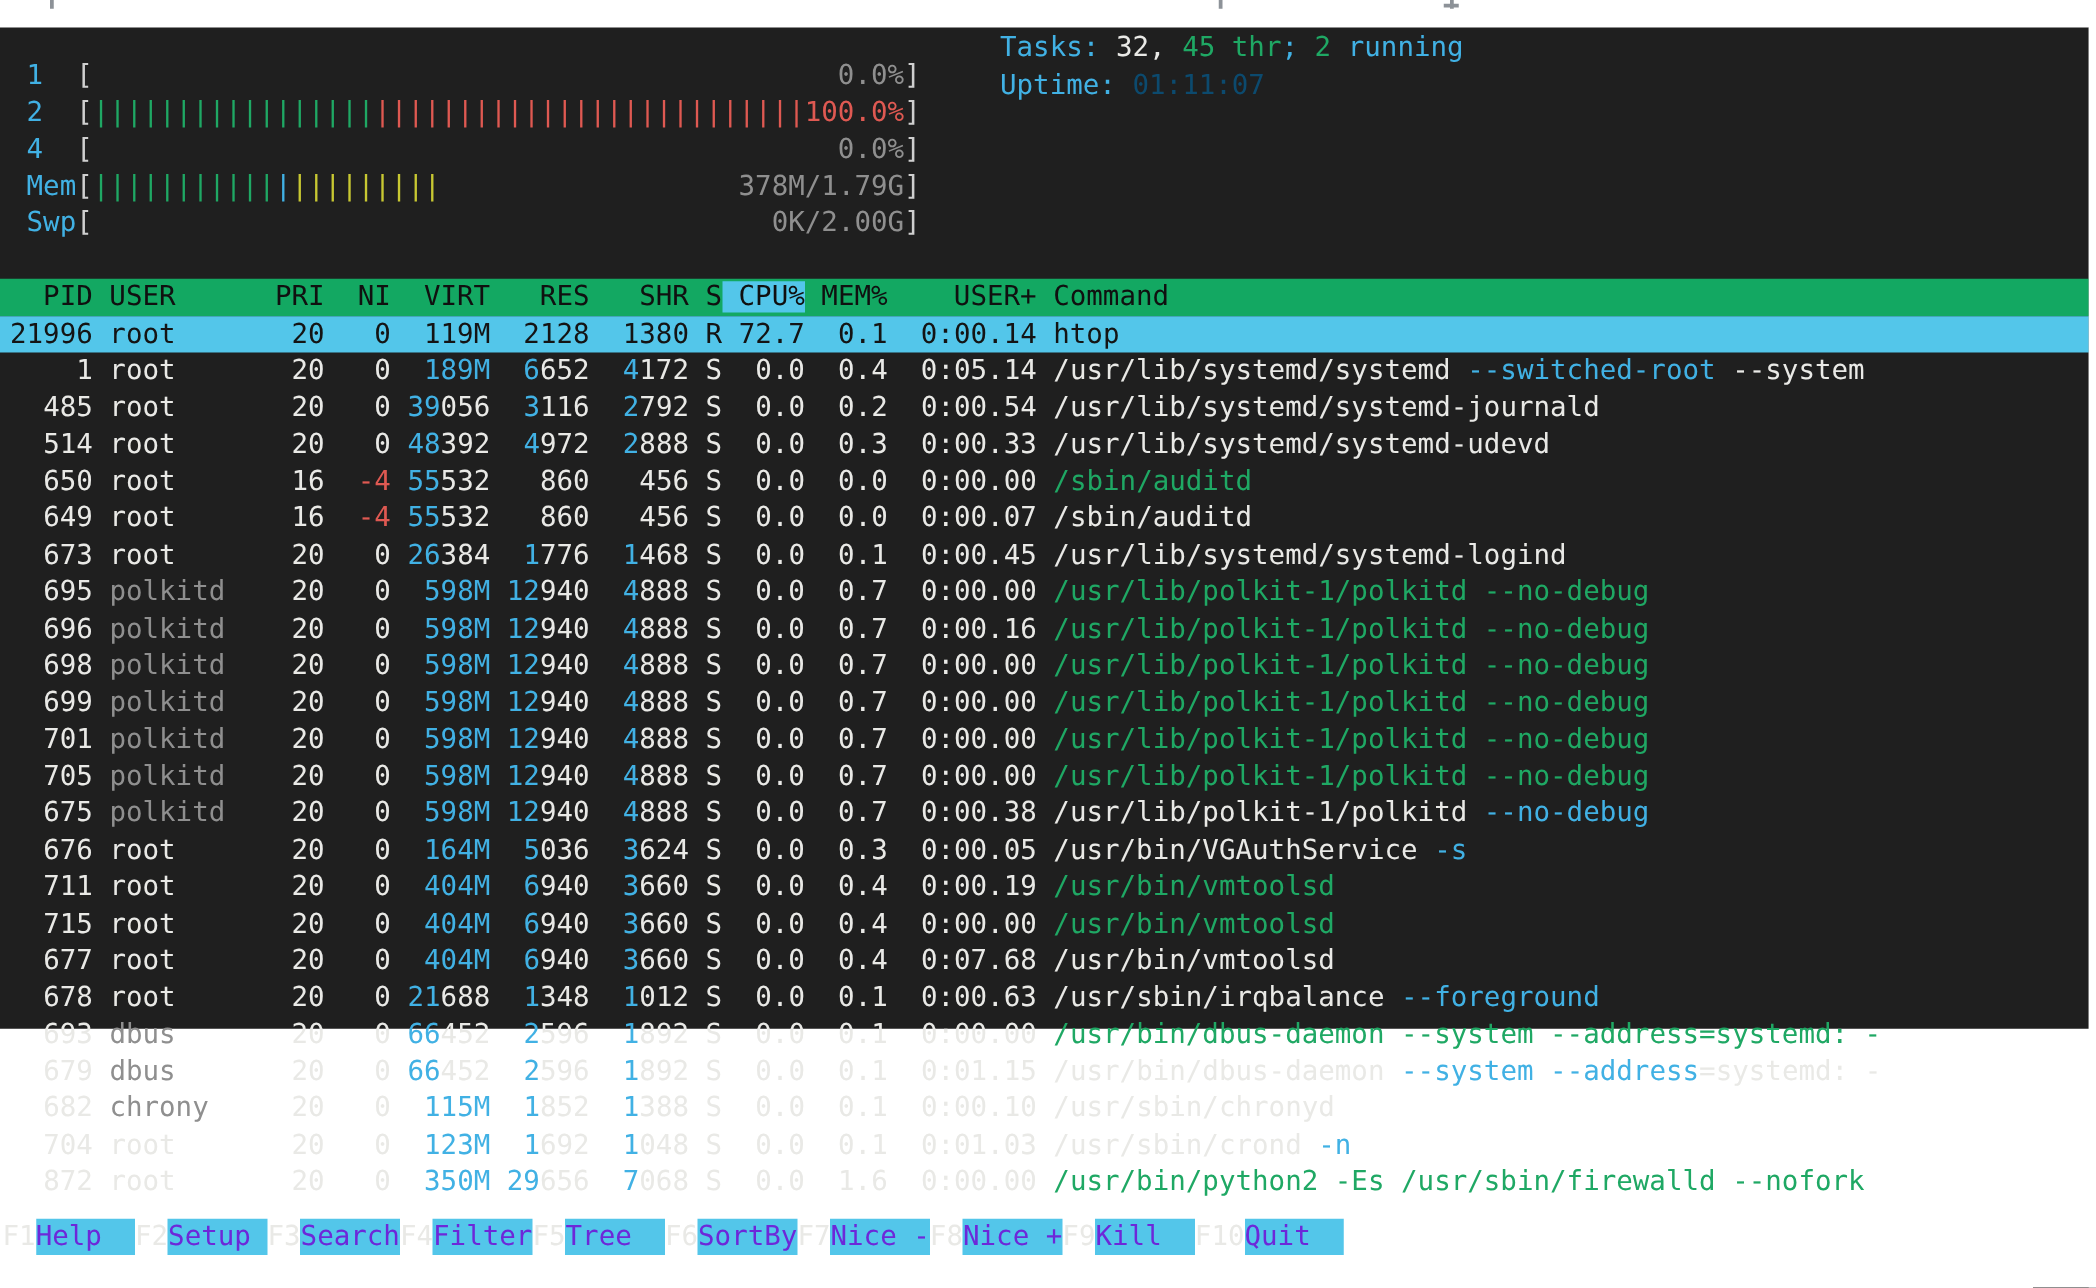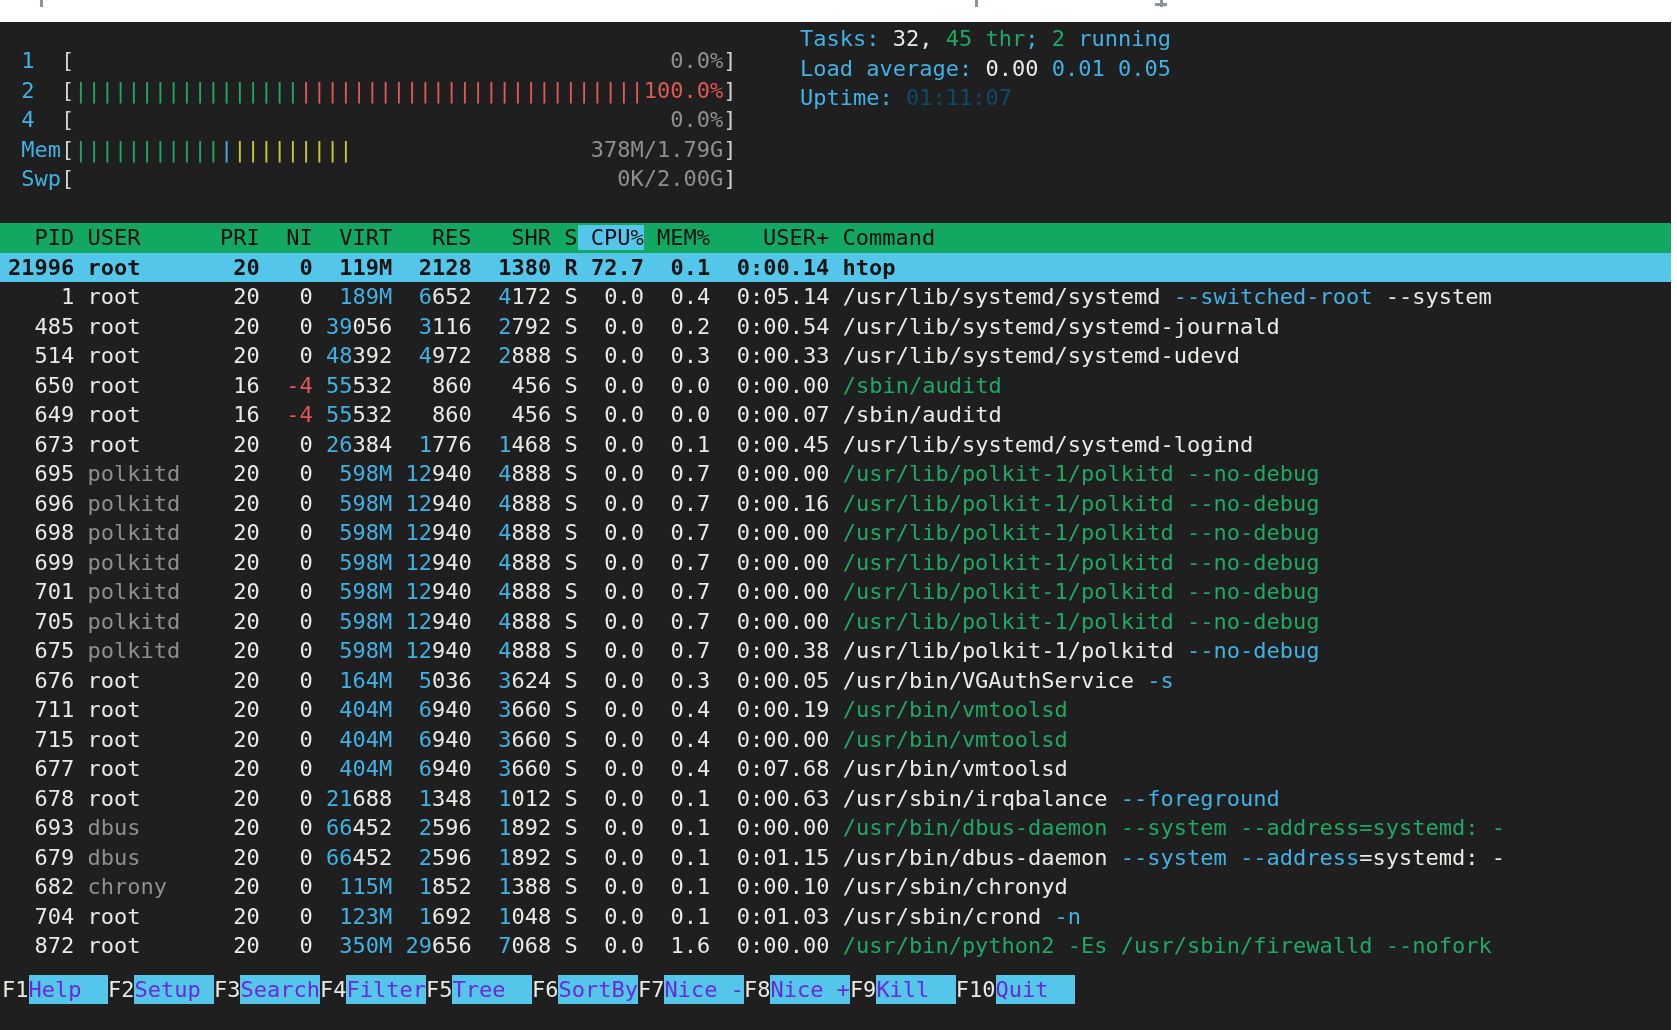--- a/index.html
+++ b/index.html
@@ -7,21 +7,21 @@
     width:1677px;height:1030px;overflow:hidden;background:#ffffff;
     font-family:"DejaVu Sans Mono",monospace;
   }
   .topstrip{position:absolute;top:0;left:0;width:1677px;height:22px;background:#ffffff;}
   .frag{position:absolute;top:0;background:#8d9298;}
   .frag.f1{left:40px;width:3px;height:7px;}
   .frag.f2{left:975px;width:3px;height:7px;}
   .frag.f3a{left:1155px;width:12px;height:3px;top:3px;}
   .frag.f3b{left:1160px;width:3px;height:7px;}
   .terminal{
-    position:absolute;top:22px;left:0;width:1671px;height:1008px;
+    position:absolute;top:22px;left:0;width:1671px;height:801px;
     background:#1f1f1f;box-sizing:border-box;padding:24px 0 0 8px;
   }
   .rightgap{position:absolute;top:22px;left:1671px;width:6px;height:1008px;background:#ffffff;}
   .line{
     height:29.5px;line-height:29.5px;font-size:22px;white-space:pre;
     margin-left:-8px;padding-left:8px;
   }
   .summary{position:absolute;left:756px;top:24px;margin-left:44px;}
   .summary .line{margin-left:0;padding-left:0;}
   
@@ -32,21 +32,21 @@
   .c-d{color:#8f8f8f}
   .c-y{color:#c8c832}
   .c-br{color:#cfcfcf}
   .c-cl{color:#0c4a6e}
   
   .hdr-line{background:#13a862;}
   .hdr-line span{color:#101010;text-align:right;}
   .hdr-sort{background:#53c6ea;}
   
   .sel-line{background:#53c6ea;}
-  .sel-line span{color:#141414 !important;font-weight:bold;}
+  .sel-line span{color:#141414 !important;}
   
   .fnbar{display:flex;align-items:center;padding-left:2px;margin-top:14px;}
   .fnbar .fitem{display:inline-flex;}
   .fkey{color:#e9e9e6;}
   .flabel{background:#53c6ea;color:#6d28d9;}
   .ffill{flex:1;background:#53c6ea;}
 </style>
 </head>
 <body>
 
@@ -91,16 +91,15 @@
       <div class="line"><span class="c-w">  </span><span class="c-w">679</span><span class="c-w"> </span><span class="c-d">dbus</span><span class="c-w">     </span><span class="c-w"> </span><span class="c-w"> </span><span class="c-w">20</span><span class="c-w"> </span><span class="c-w">  </span><span class="c-w">0</span><span class="c-w"> </span><span class="c-c">66</span><span class="c-w">452</span><span class="c-w"> </span><span class="c-w"> </span><span class="c-c">2</span><span class="c-w">596</span><span class="c-w"> </span><span class="c-w"> </span><span class="c-c">1</span><span class="c-w">892</span><span class="c-w"> </span><span class="c-w">S</span><span class="c-w"> </span><span class="c-w"> </span><span class="c-w">0.0</span><span class="c-w"> </span><span class="c-w"> </span><span class="c-w">0.1</span><span class="c-w"> </span><span class="c-w"> </span><span class="c-w">0:01.15</span><span class="c-w"> </span><span class="c-w">/usr/bin/dbus-daemon </span><span class="c-c">--system</span><span class="c-w"> </span><span class="c-c">--address</span><span class="c-w">=systemd: -</span></div>
       <div class="line"><span class="c-w">  </span><span class="c-w">682</span><span class="c-w"> </span><span class="c-d">chrony</span><span class="c-w">   </span><span class="c-w"> </span><span class="c-w"> </span><span class="c-w">20</span><span class="c-w"> </span><span class="c-w">  </span><span class="c-w">0</span><span class="c-w"> </span><span class="c-w"> </span><span class="c-c">115M</span><span class="c-w"> </span><span class="c-w"> </span><span class="c-c">1</span><span class="c-w">852</span><span class="c-w"> </span><span class="c-w"> </span><span class="c-c">1</span><span class="c-w">388</span><span class="c-w"> </span><span class="c-w">S</span><span class="c-w"> </span><span class="c-w"> </span><span class="c-w">0.0</span><span class="c-w"> </span><span class="c-w"> </span><span class="c-w">0.1</span><span class="c-w"> </span><span class="c-w"> </span><span class="c-w">0:00.10</span><span class="c-w"> </span><span class="c-w">/usr/sbin/chronyd</span></div>
       <div class="line"><span class="c-w">  </span><span class="c-w">704</span><span class="c-w"> </span><span class="c-w">root</span><span class="c-w">     </span><span class="c-w"> </span><span class="c-w"> </span><span class="c-w">20</span><span class="c-w"> </span><span class="c-w">  </span><span class="c-w">0</span><span class="c-w"> </span><span class="c-w"> </span><span class="c-c">123M</span><span class="c-w"> </span><span class="c-w"> </span><span class="c-c">1</span><span class="c-w">692</span><span class="c-w"> </span><span class="c-w"> </span><span class="c-c">1</span><span class="c-w">048</span><span class="c-w"> </span><span class="c-w">S</span><span class="c-w"> </span><span class="c-w"> </span><span class="c-w">0.0</span><span class="c-w"> </span><span class="c-w"> </span><span class="c-w">0.1</span><span class="c-w"> </span><span class="c-w"> </span><span class="c-w">0:01.03</span><span class="c-w"> </span><span class="c-w">/usr/sbin/crond </span><span class="c-c">-n</span></div>
       <div class="line"><span class="c-w">  </span><span class="c-w">872</span><span class="c-w"> </span><span class="c-w">root</span><span class="c-w">     </span><span class="c-w"> </span><span class="c-w"> </span><span class="c-w">20</span><span class="c-w"> </span><span class="c-w">  </span><span class="c-w">0</span><span class="c-w"> </span><span class="c-w"> </span><span class="c-c">350M</span><span class="c-w"> </span><span class="c-c">29</span><span class="c-w">656</span><span class="c-w"> </span><span class="c-w"> </span><span class="c-c">7</span><span class="c-w">068</span><span class="c-w"> </span><span class="c-w">S</span><span class="c-w"> </span><span class="c-w"> </span><span class="c-w">0.0</span><span class="c-w"> </span><span class="c-w"> </span><span class="c-w">1.6</span><span class="c-w"> </span><span class="c-w"> </span><span class="c-w">0:00.00</span><span class="c-w"> </span><span class="c-g">/usr/bin/python2 -Es /usr/sbin/firewalld --nofork</span></div>
     </div>
   <div class="line fnbar"><span class="fitem"><span class="fkey">F1</span><span class="flabel">Help  </span></span><span class="fitem"><span class="fkey">F2</span><span class="flabel">Setup </span></span><span class="fitem"><span class="fkey">F3</span><span class="flabel">Search</span></span><span class="fitem"><span class="fkey">F4</span><span class="flabel">Filter</span></span><span class="fitem"><span class="fkey">F5</span><span class="flabel">Tree  </span></span><span class="fitem"><span class="fkey">F6</span><span class="flabel">SortBy</span></span><span class="fitem"><span class="fkey">F7</span><span class="flabel">Nice -</span></span><span class="fitem"><span class="fkey">F8</span><span class="flabel">Nice +</span></span><span class="fitem"><span class="fkey">F9</span><span class="flabel">Kill  </span></span><span class="fitem"><span class="fkey">F10</span><span class="flabel">Quit  </span></span><div class="ffill"></div></div>
 </div>
 
 <div class="summary" id="summary">
     <div class="line"><span class="c-c">Tasks: </span><span class="c-w">32, </span><span class="c-g">45 thr</span><span class="c-c">; </span><span class="c-g">2</span><span class="c-c"> running</span></div>
-    <div class="line"><span class="c-c">Load average: </span><span class="c-w">0.00 </span><span class="c-c">0.01 </span><span class="c-c">0.05</span></div>
     <div class="line"><span class="c-c">Uptime: </span><span class="c-cl">01:11:07</span></div>
   </div>
 <div class="rightgap"></div>
 
 </body></html>

